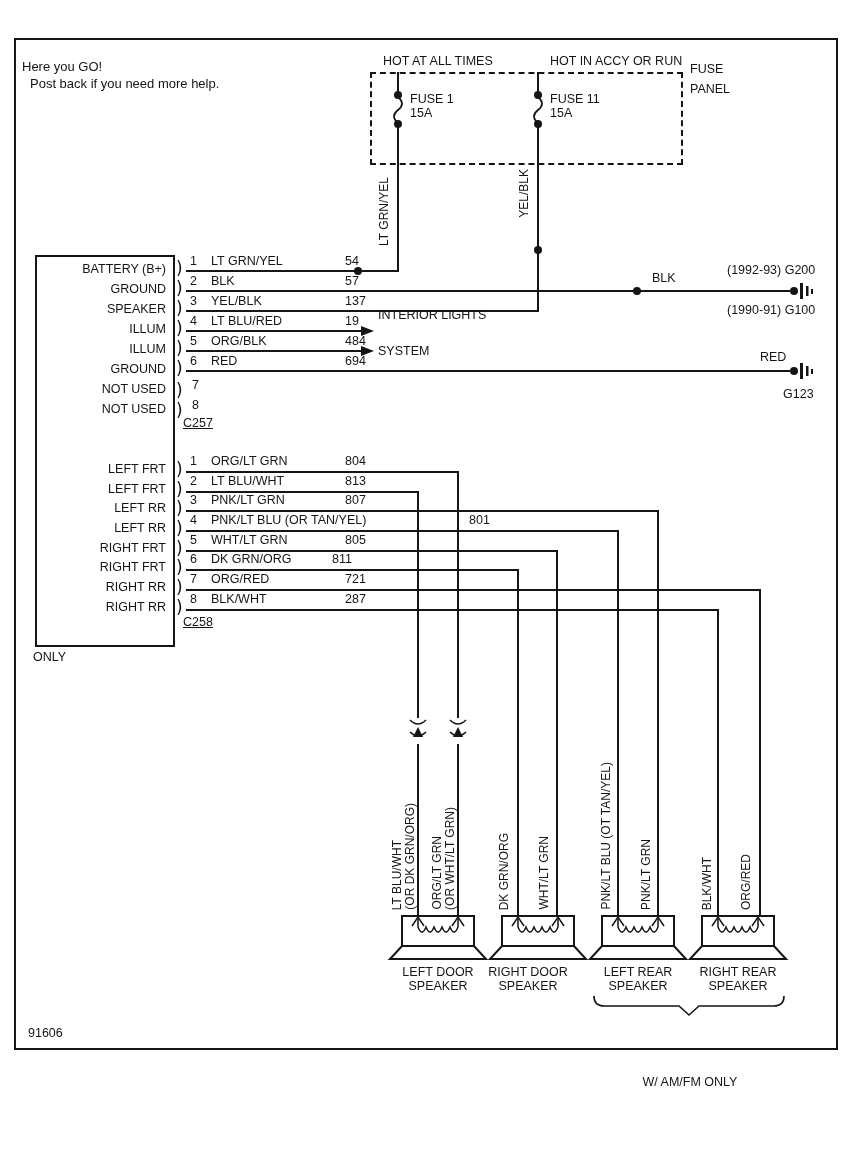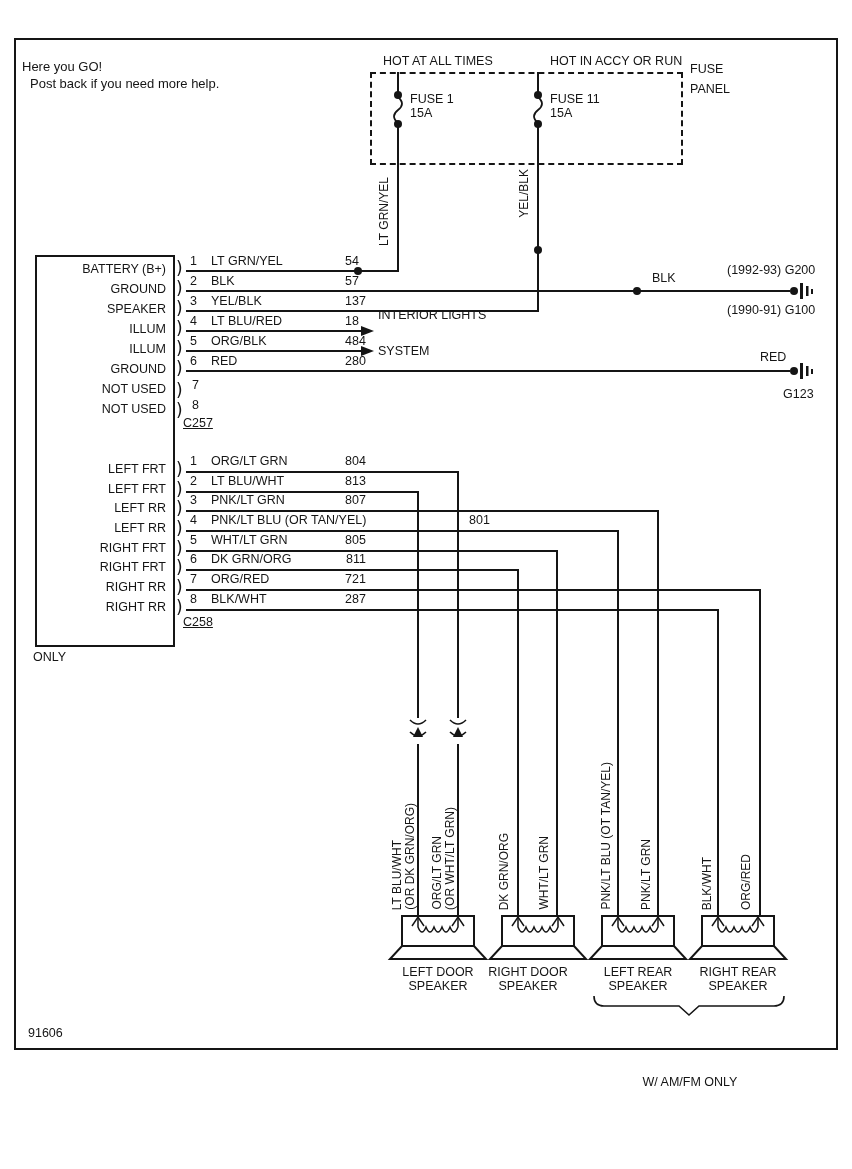--- a/index.html
+++ b/index.html
@@ -113,27 +113,27 @@
   <div class="t" style="left:211px;top:254px">LT GRN/YEL</div>
   <div class="t" style="left:345px;top:254px">54</div>
   <div class="t" style="left:190px;top:274px">2</div>
   <div class="t" style="left:211px;top:274px">BLK</div>
   <div class="t" style="left:345px;top:274px">57</div>
   <div class="t" style="left:190px;top:294px">3</div>
   <div class="t" style="left:211px;top:294px">YEL/BLK</div>
   <div class="t" style="left:345px;top:294px">137</div>
   <div class="t" style="left:190px;top:314px">4</div>
   <div class="t" style="left:211px;top:314px">LT BLU/RED</div>
-  <div class="t" style="left:345px;top:314px">18</div>
+  <div class="t" style="left:345px;top:314px">19</div>
   <div class="t" style="left:190px;top:334px">5</div>
   <div class="t" style="left:211px;top:334px">ORG/BLK</div>
   <div class="t" style="left:345px;top:334px">484</div>
   <div class="t" style="left:190px;top:354px">6</div>
   <div class="t" style="left:211px;top:354px">RED</div>
-  <div class="t" style="left:345px;top:354px">280</div>
+  <div class="t" style="left:345px;top:354px">694</div>
   <div class="t" style="left:192px;top:378px">7</div>
   <div class="t" style="left:192px;top:398px">8</div>
   <div class="t ul" style="left:183px;top:416px">C257</div>
 
   <div class="hl" style="left:186px;top:270px;width:213px"></div>
   <div class="dot" style="left:354px;top:267px"></div>
   <div class="hl" style="left:186px;top:290px;width:604px"></div>
   <div class="dot" style="left:633px;top:287px"></div>
   <div class="hl" style="left:186px;top:310px;width:353px"></div>
   <div class="hl" style="left:186px;top:330px;width:175px"></div>
@@ -182,21 +182,21 @@
   <div class="t" style="left:211px;top:493px">PNK/LT GRN</div>
   <div class="t" style="left:345px;top:493px">807</div>
   <div class="t" style="left:190px;top:513px">4</div>
   <div class="t" style="left:211px;top:513px">PNK/LT BLU (OR TAN/YEL)</div>
   <div class="t" style="left:469px;top:513px">801</div>
   <div class="t" style="left:190px;top:533px">5</div>
   <div class="t" style="left:211px;top:533px">WHT/LT GRN</div>
   <div class="t" style="left:345px;top:533px">805</div>
   <div class="t" style="left:190px;top:552px">6</div>
   <div class="t" style="left:211px;top:552px">DK GRN/ORG</div>
-  <div class="t" style="left:346px;top:552px">811</div>
+  <div class="t" style="left:332px;top:552px">811</div>
   <div class="t" style="left:190px;top:572px">7</div>
   <div class="t" style="left:211px;top:572px">ORG/RED</div>
   <div class="t" style="left:345px;top:572px">721</div>
   <div class="t" style="left:190px;top:592px">8</div>
   <div class="t" style="left:211px;top:592px">BLK/WHT</div>
   <div class="t" style="left:345px;top:592px">287</div>
   <div class="t ul" style="left:183px;top:615px">C258</div>
 
   <div class="hl" style="left:186px;top:471px;width:273px"></div>
   <div class="hl" style="left:186px;top:491px;width:233px"></div>

